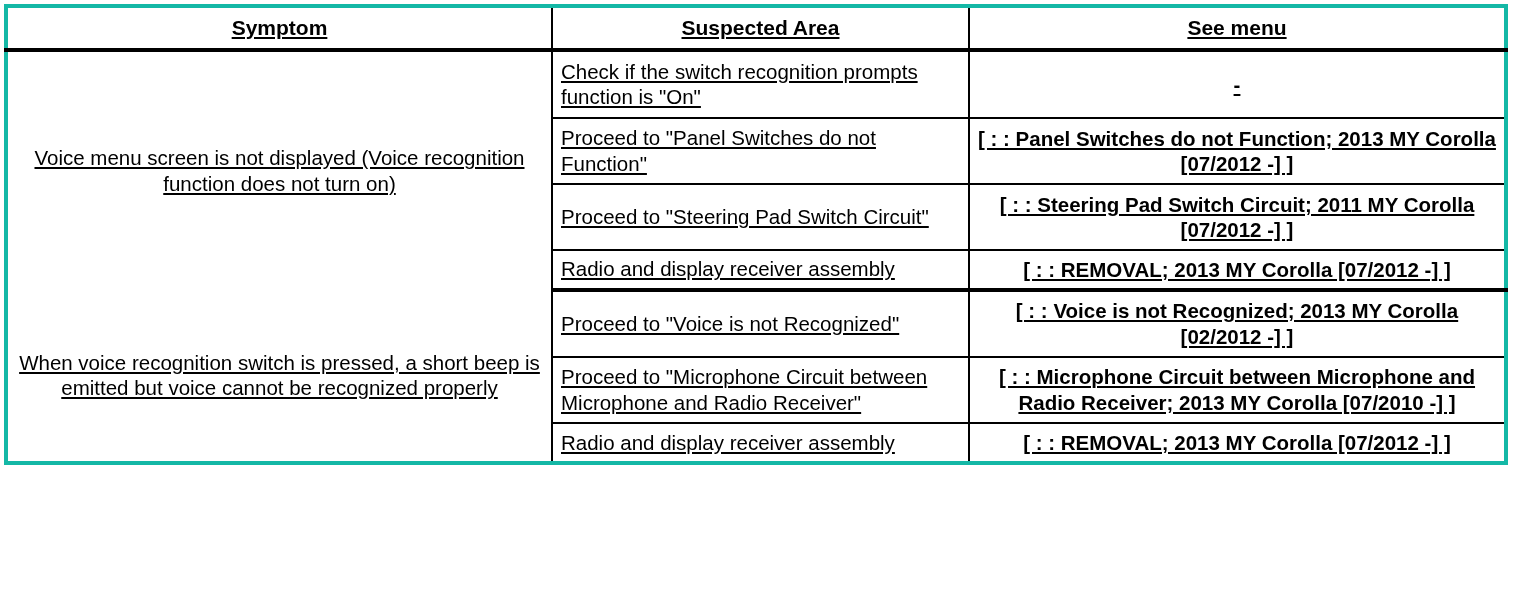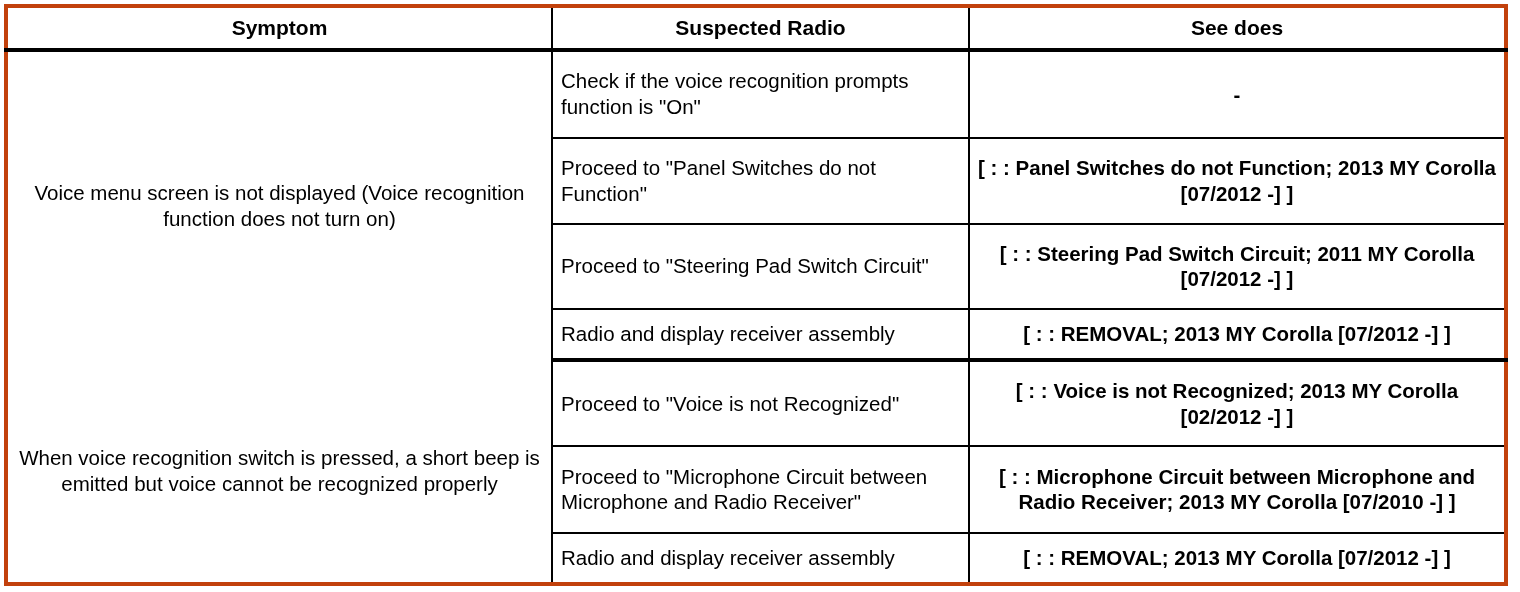--- a/index.html
+++ b/index.html
@@ -18,24 +18,25 @@
     position: absolute;
     left: 4px;
     top: 4px;
     width: 1500px;
     height: 582px;
     box-sizing: border-box;
   }
   table.dtc {
     border-collapse: collapse;
     width: 1500px;
-    height: 582px;
+    height: 461px;
     table-layout: fixed;
-    border: 4px solid #c2410c;
+    border: 4px solid #14b8a6;
     box-sizing: border-box;
+    text-decoration: underline;
   }
   table.dtc td, table.dtc th {
     box-sizing: border-box;
     vertical-align: middle;
     padding: 4px 8px;
   }
   
   col.c-symptom { width: 546px; }
   col.c-area    { width: 417px; }
   col.c-page    { width: 537px; }
@@ -98,29 +99,29 @@
 <div class="table-wrap">
   <table class="dtc">
     <colgroup>
       <col class="c-symptom">
       <col class="c-area">
       <col class="c-page">
     </colgroup>
     <thead>
       <tr>
         <th class="sep-r">Symptom</th>
-        <th class="sep-r">Suspected Radio</th>
-        <th>See does</th>
+        <th class="sep-r">Suspected Area</th>
+        <th>See menu</th>
       </tr>
     </thead>
     <tbody>
 
       <tr>
         <td class="symptom" rowspan="4">Voice menu screen is not displayed (Voice recognition function does not turn on)</td>
-        <td class="area">Check if the voice recognition prompts function is "On"</td>
+        <td class="area">Check if the switch recognition prompts function is "On"</td>
         <td class="page">-</td>
       </tr>
       <tr>
         <td class="area">Proceed to "Panel Switches do not Function"</td>
         <td class="page">[ : : Panel Switches do not Function; 2013 MY Corolla [07/2012 -] ]</td>
       </tr>
       <tr>
         <td class="area">Proceed to "Steering Pad Switch Circuit"</td>
         <td class="page">[ : : Steering Pad Switch Circuit; 2011 MY Corolla [07/2012 -] ]</td>
       </tr>

